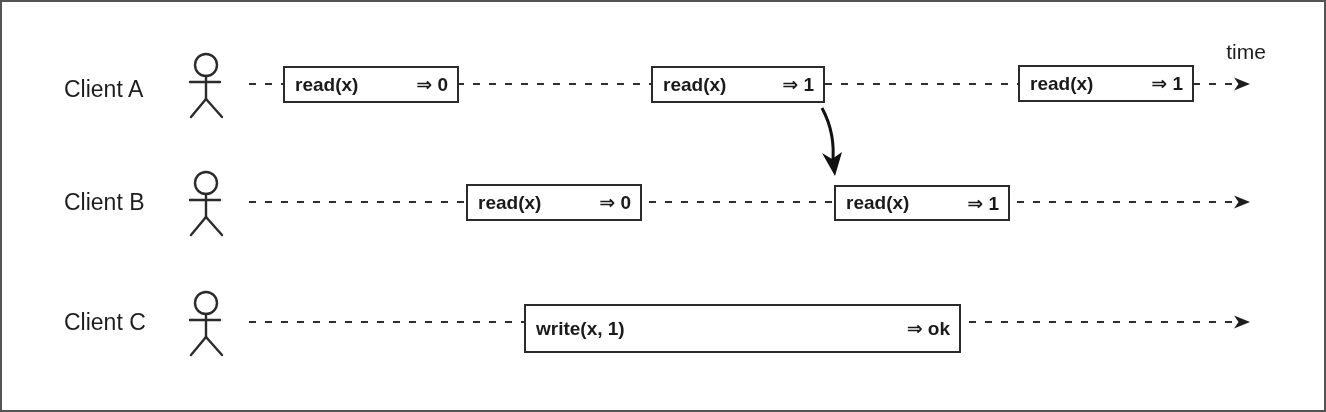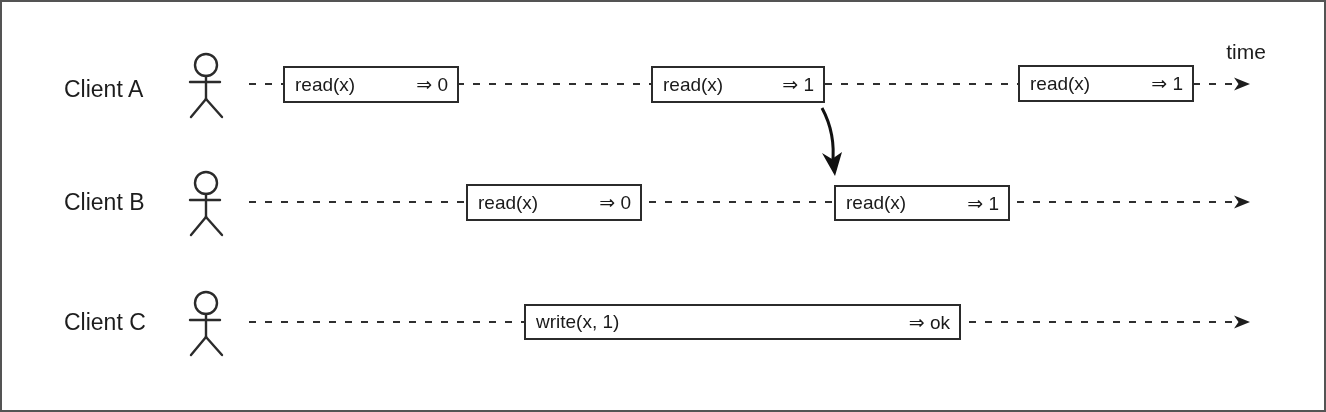--- a/index.html
+++ b/index.html
@@ -46,20 +46,21 @@
     box-sizing: border-box;
     background: #ffffff;
     border: 2px solid #2b2b2b;
     display: flex;
     justify-content: space-between;
     align-items: center;
     padding: 0 9px 0 10px;
     font-size: 19px;
     color: #1a1a1a;
     white-space: nowrap;
+    font-weight: bold;
   }
   .op-box .op-result { margin-left: 12px; }
 </style>
 </head>
 <body>
 
 <div id="diagram">
 
   <svg id="lines-layer" viewBox="0 0 1326 412" xmlns="http://www.w3.org/2000/svg">
 
@@ -126,18 +127,18 @@
 
   <div class="op-box" style="left:464px; top:182px; width:176px; height:37px">
     <span>read(x)</span>
     <span class="op-result">⇒ 0</span>
   </div>
   <div class="op-box" style="left:832px; top:183px; width:176px; height:36px">
     <span>read(x)</span>
     <span class="op-result">⇒ 1</span>
   </div>
 
-  <div class="op-box" style="left:522px; top:302px; width:437px; height:36px">
+  <div class="op-box" style="left:522px; top:302px; width:437px; height:49px">
     <span>write(x, 1)</span>
     <span class="op-result">⇒ ok</span>
   </div>
 
 </div>
 
 </body></html>

